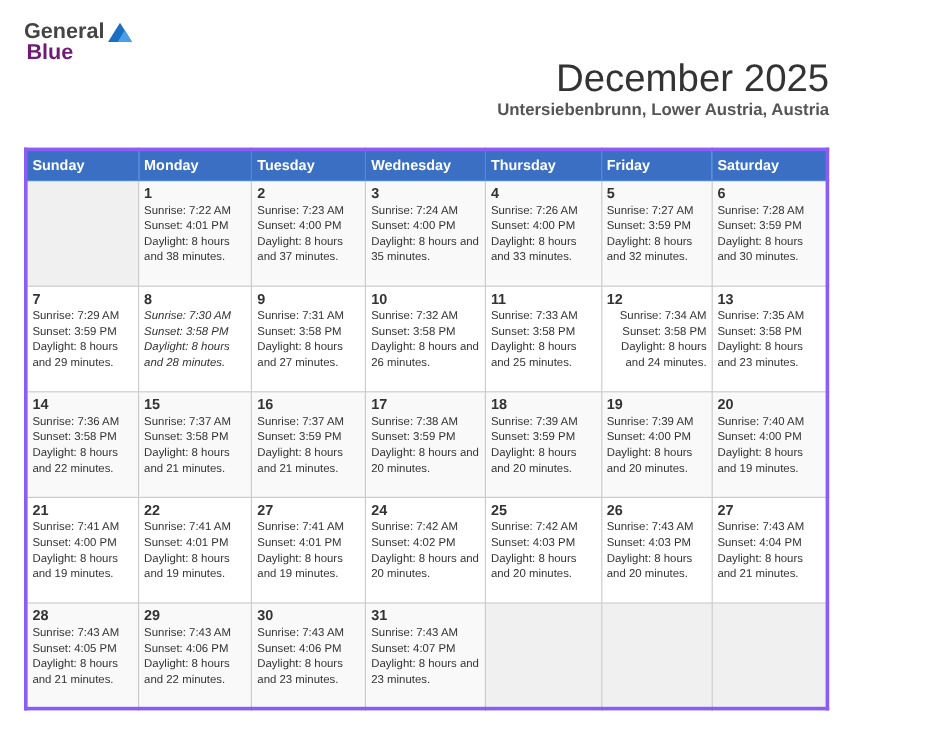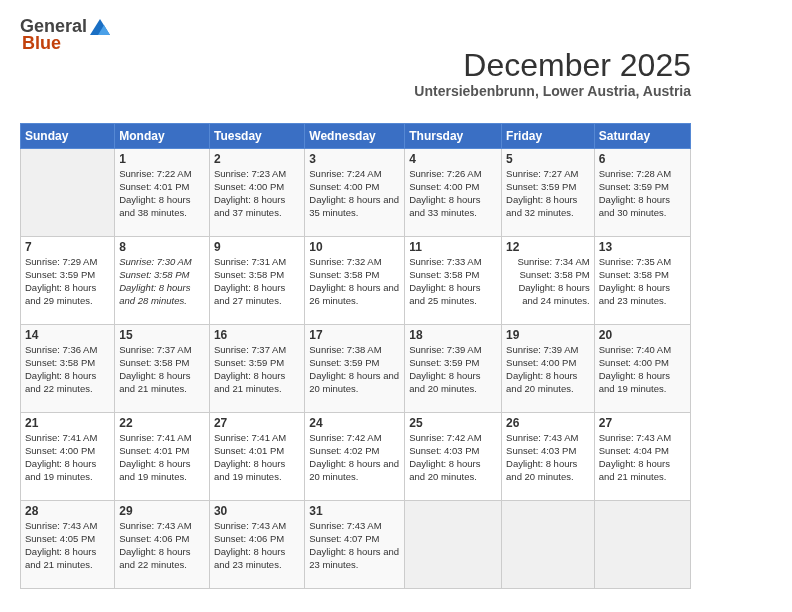--- a/index.html
+++ b/index.html
@@ -40,21 +40,21 @@
       margin-top: 32px;
     }
     .subtitle {
       font-size: 14px;
       color: #555;
       font-weight: bold;
     }
     .calendar {
       width: 100%;
       border-collapse: collapse;
-      border: 1px solid #8b5cf6;
+      border: 3px solid #8b5cf6;
       margin-top: 24px;
     }
     .calendar thead tr th {
       background: #3a6fc4;
       color: #fff;
       font-size: 12px;
       font-weight: bold;
       padding: 5px 4px;
       text-align: left;
       border: 1px solid #5588d4;
@@ -97,21 +97,21 @@
 <div class="page">
   <div class="header">
     <div class="logo">
       <div style="display:flex;align-items:center;gap:2px;">
         <span class="logo-general" style="font-size:18px;font-weight:bold;color:#444;">General</span>
         <svg width="20" height="16" viewBox="0 0 20 16" style="margin-left:1px;">
           <polygon points="0,16 10,0 20,16" fill="#1a6fc4"></polygon>
           <polygon points="8,16 14,6 20,16" fill="#4aa0e8"></polygon>
         </svg>
       </div>
-      <span class="logo-blue" style="font-size:18px;font-weight:bold;color:#c2410c;margin-top:-4px;margin-left:2px;">Blue</span>
+      <span class="logo-blue" style="font-size:18px;font-weight:bold;color:#701a75;margin-top:-4px;margin-left:2px;">Blue</span>
     </div>
     <div class="title-block">
       <div class="main-title">December 2025</div>
       <div class="subtitle">Untersiebenbrunn, Lower Austria, Austria</div>
     </div>
   </div>
 
   <table class="calendar">
     <thead>
       <tr>

